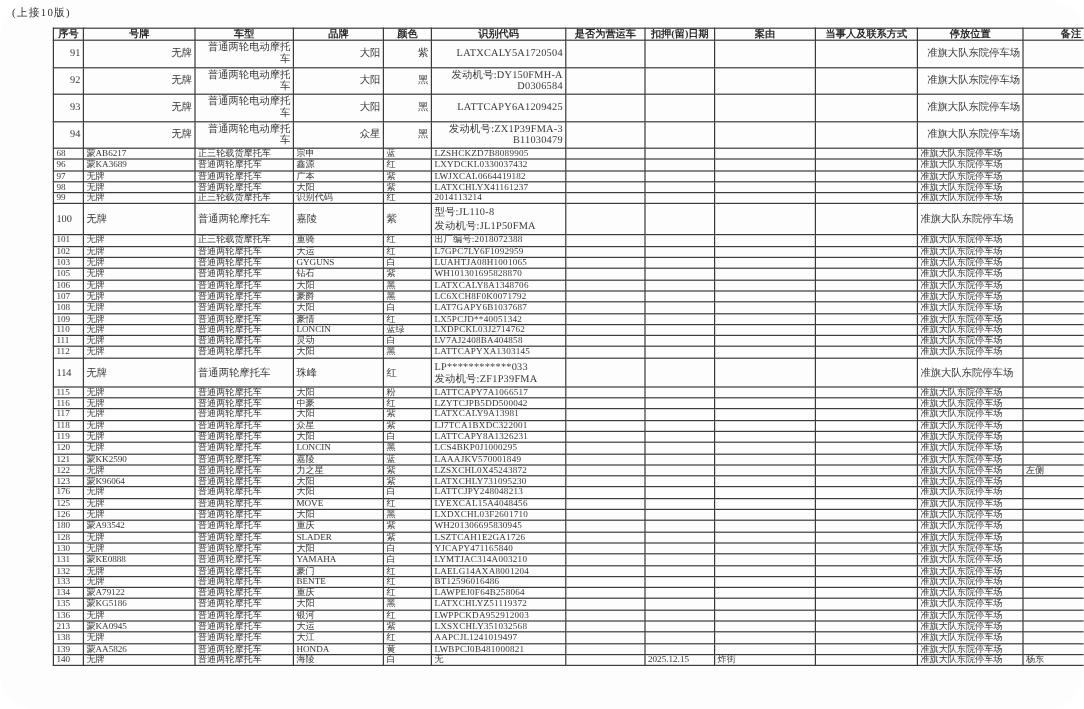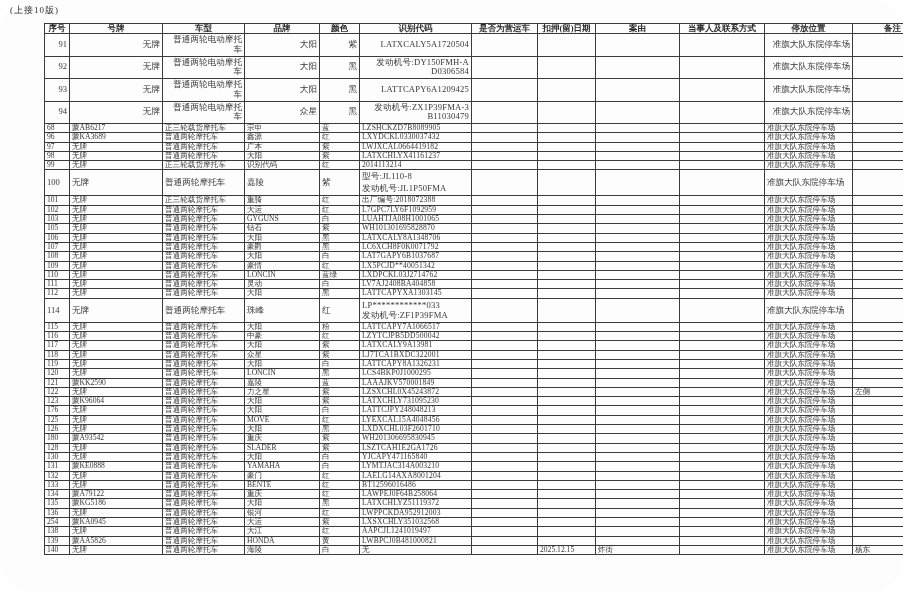--- a/index.html
+++ b/index.html
@@ -661,21 +661,21 @@
       <td>红</td>
       <td class="col-vin">LWPPCKDA952912003</td>
       <td></td>
       <td></td>
       <td></td>
       <td></td>
       <td>准旗大队东院停车场</td>
       <td></td>
     </tr>
         <tr class="rh9">
-      <td>254</td>
+      <td>213</td>
       <td>蒙KA0945</td>
       <td>普通两轮摩托车</td>
       <td>大运</td>
       <td>紫</td>
       <td class="col-vin">LXSXCHLY351032568</td>
       <td></td>
       <td></td>
       <td></td>
       <td></td>
       <td>准旗大队东院停车场</td>

